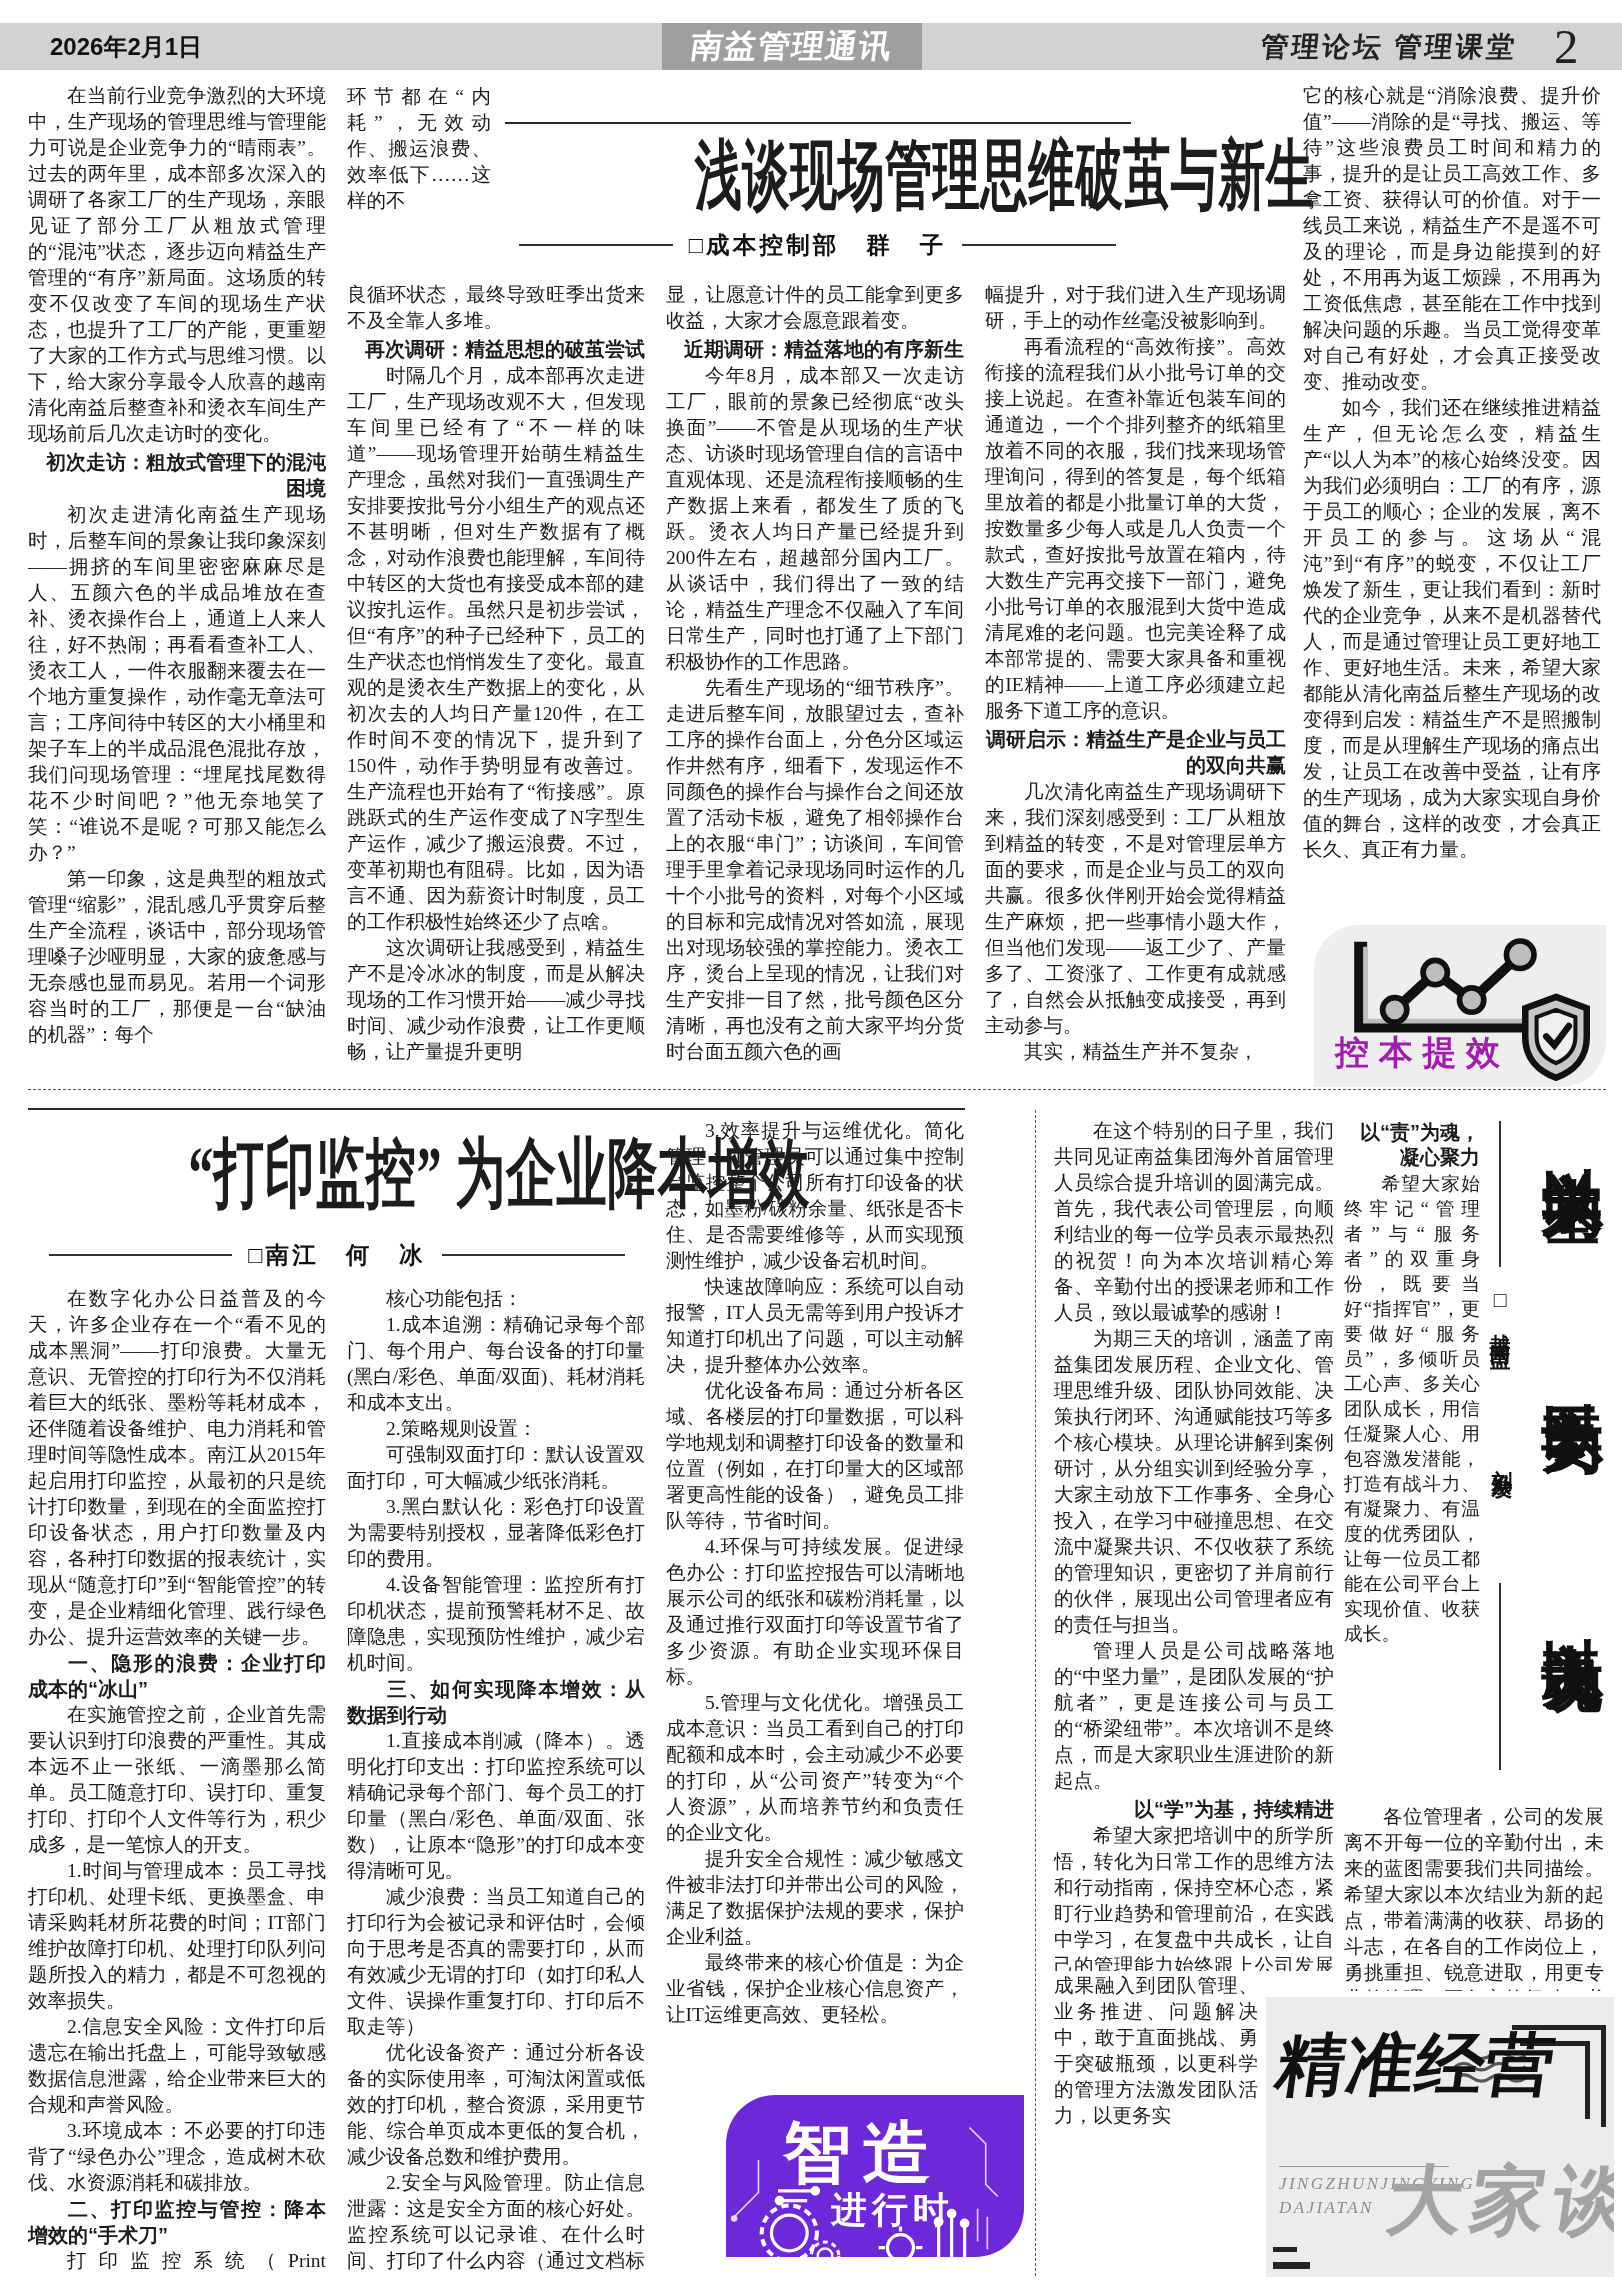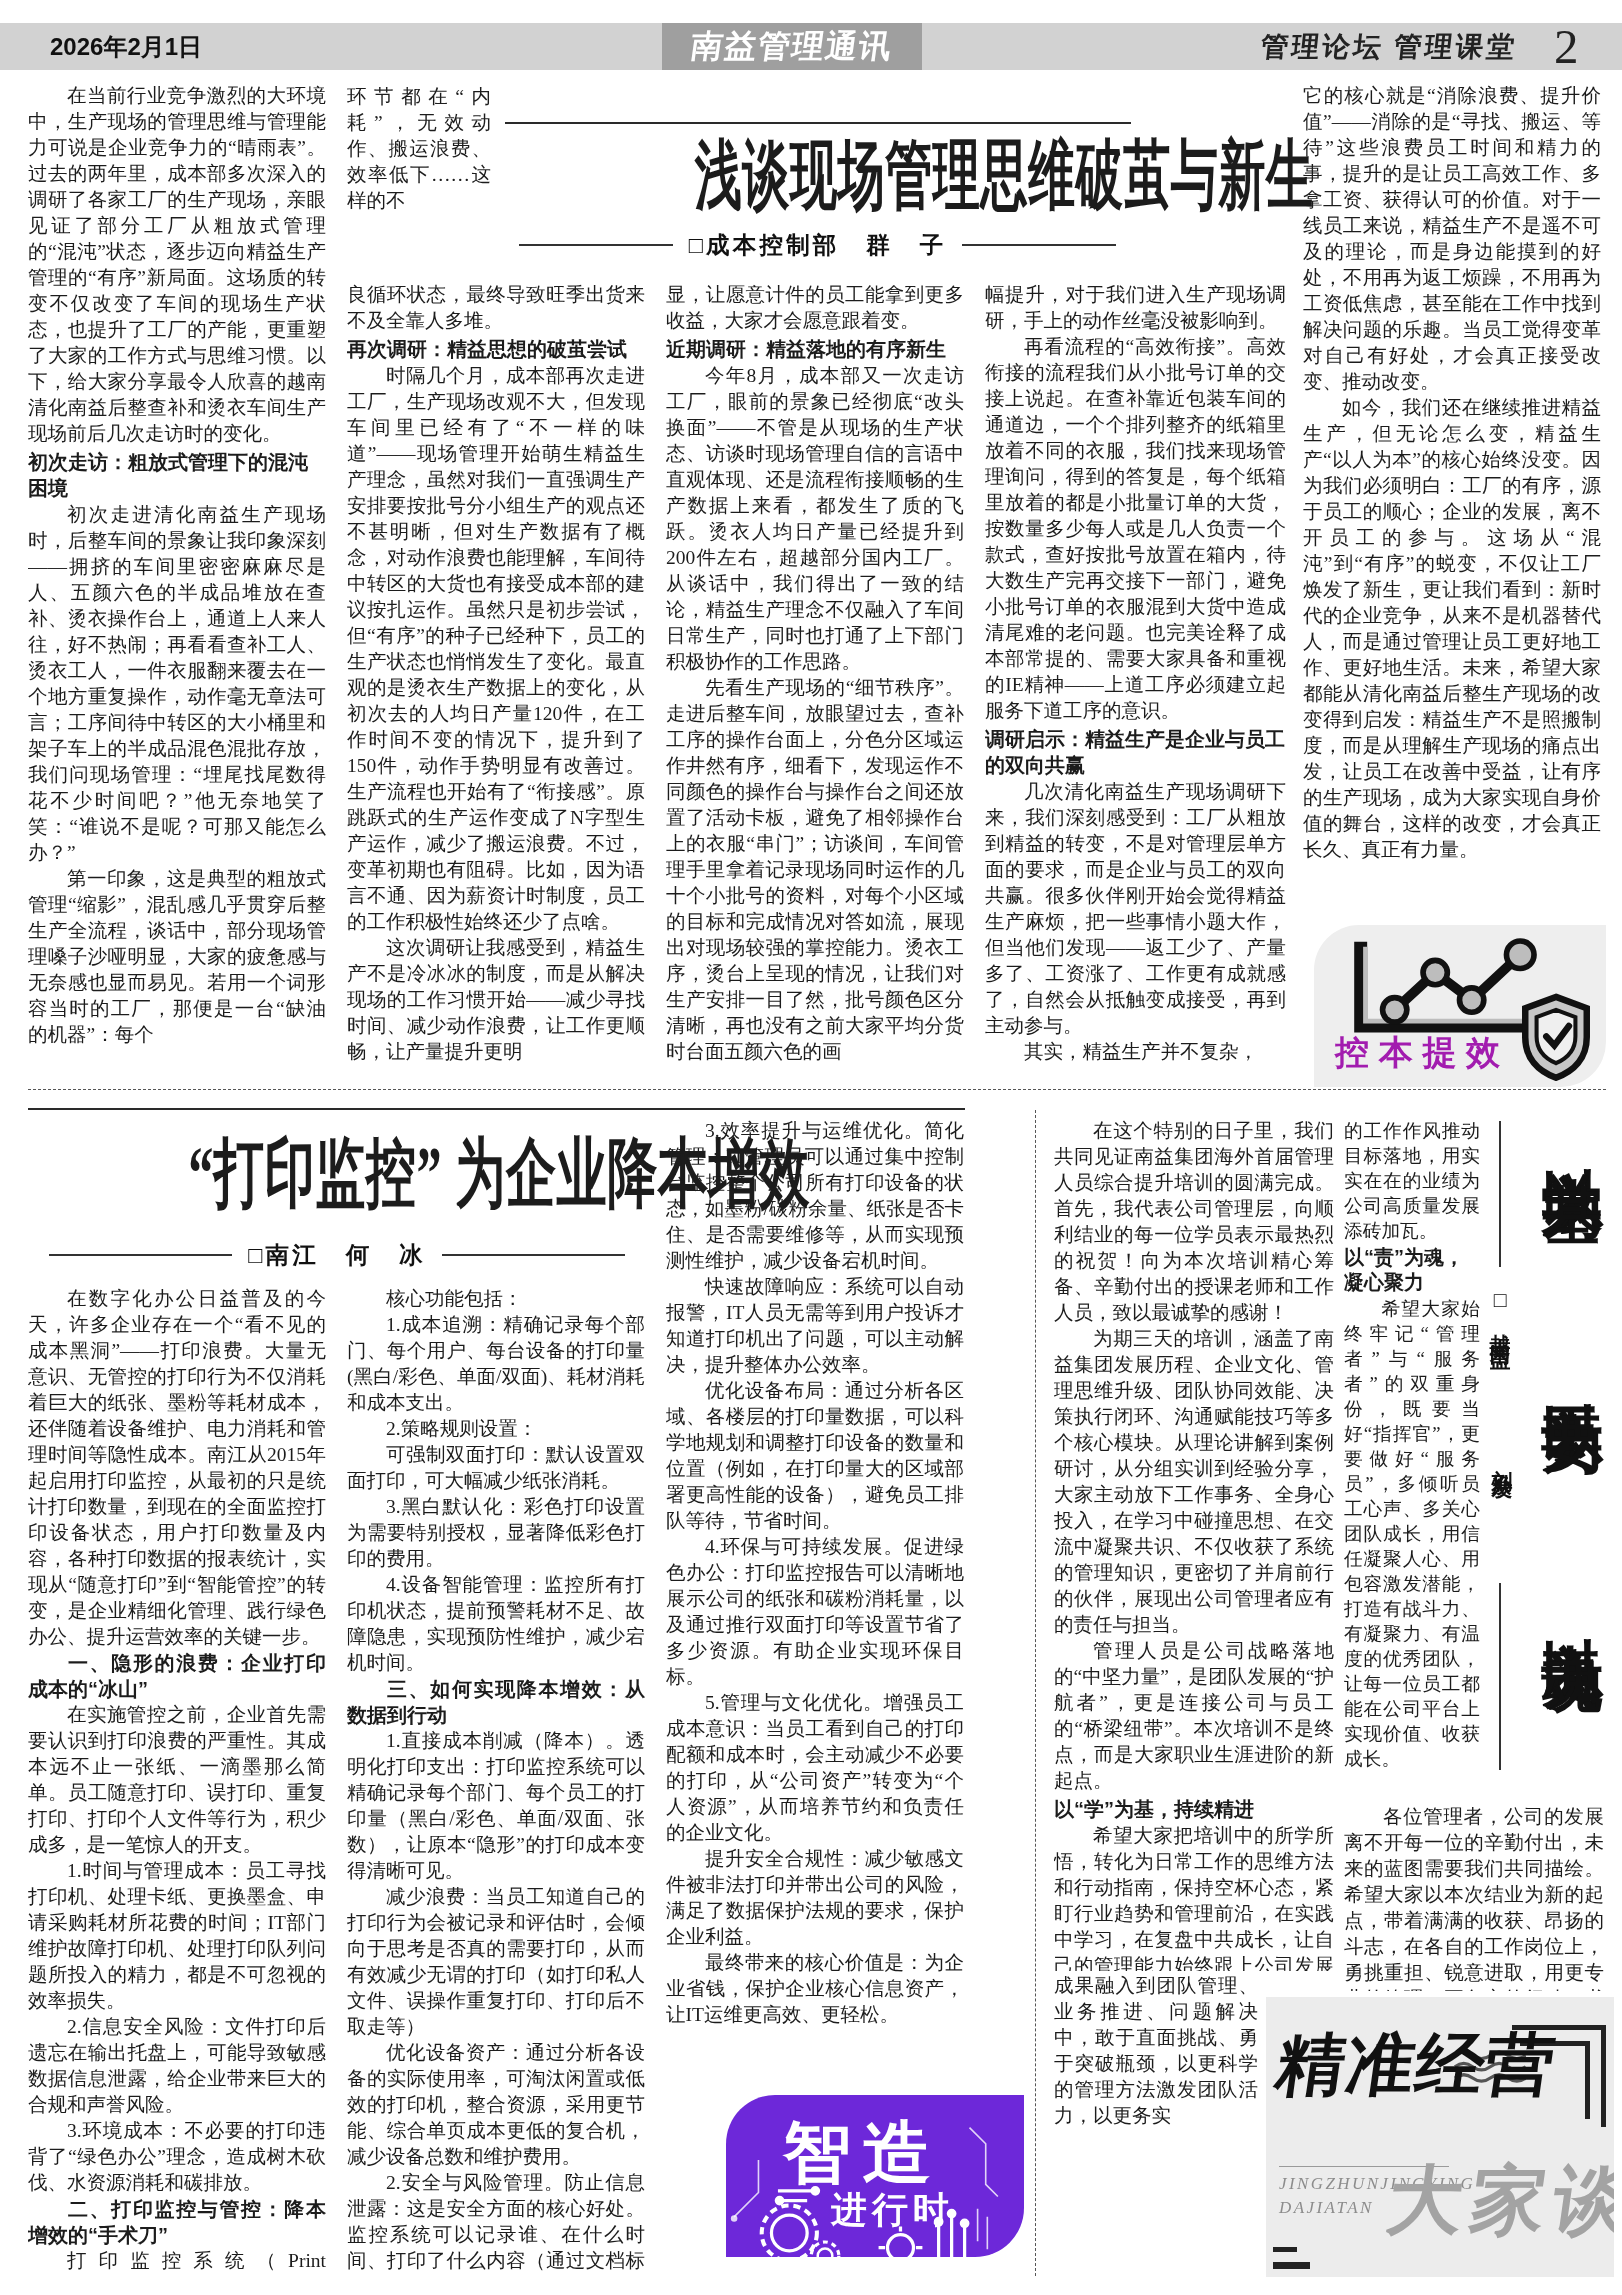--- a/index.html
+++ b/index.html
@@ -13,21 +13,21 @@
             display:flex;align-items:center;justify-content:center;}
   .masthead span{color:#fff;font-size:32px;font-weight:bold;transform:skewX(-8deg);letter-spacing:1.6px;}
   .hdr-right{position:absolute;left:1261px;top:27.6px;width:268px;height:37px;line-height:37px;
              font-weight:bold;font-size:27.6px;color:#222;transform:skewX(-6deg);letter-spacing:3.2px;}
   .hdr-page{position:absolute;left:1554px;top:18px;font-size:49px;color:#222;font-weight:400;}
   
   .col{position:absolute;overflow:hidden;font-size:19.5px;line-height:26px;text-align:justify;}
   .blk{margin:0;text-align:justify;}
   .blk-p{text-indent:2em;}
   .blk-pc{text-indent:0;}
-  .blk-h{text-align:left;text-indent:0;font-family:"Liberation Sans",sans-serif;
+  .blk-h{text-align:right;text-indent:0;font-family:"Liberation Sans",sans-serif;
          font-weight:bold;font-size:20px;padding:1.6px 0;}
   .blk-hb{font-family:"Liberation Sans",sans-serif;font-weight:bold;text-indent:2em;font-size:20px;}
   
   .rule{position:absolute;background:#2a2a2a;}
   .main-title{position:absolute;display:flex;align-items:center;
               font-weight:bold;white-space:nowrap;}
   .main-title span{display:inline-block;font-size:76px;transform:scaleX(.62);letter-spacing:0.8px;}
   .byline{position:absolute;display:flex;align-items:center;gap:16px;
           font-family:"Liberation Sans",sans-serif;font-weight:bold;font-size:23.5px;color:#111;}
   .byline .ln{flex:1;height:1.6px;background:#333;}
@@ -225,21 +225,20 @@
       <p class="blk blk-p">在这个特别的日子里，我们共同见证南益集团海外首届管理人员综合提升培训的圆满完成。首先，我代表公司管理层，向顺利结业的每一位学员表示最热烈的祝贺！向为本次培训精心筹备、辛勤付出的授课老师和工作人员，致以最诚挚的感谢！</p>
       <p class="blk blk-p">为期三天的培训，涵盖了南益集团发展历程、企业文化、管理思维升级、团队协同效能、决策执行闭环、沟通赋能技巧等多个核心模块。从理论讲解到案例研讨，从分组实训到经验分享，大家主动放下工作事务、全身心投入，在学习中碰撞思想、在交流中凝聚共识、不仅收获了系统的管理知识，更密切了并肩前行的伙伴，展现出公司管理者应有的责任与担当。</p>
       <p class="blk blk-p">管理人员是公司战略落地的“中坚力量”，是团队发展的“护航者”，更是连接公司与员工的“桥梁纽带”。本次培训不是终点，而是大家职业生涯进阶的新起点。</p>
       <p class="blk blk-h">以“学”为基，持续精进</p>
       <p class="blk blk-p">希望大家把培训中的所学所悟，转化为日常工作的思维方法和行动指南，保持空杯心态，紧盯行业趋势和管理前沿，在实践中学习，在复盘中共成长，让自己的管理能力始终跟上公司发展的步伐。</p>
     </div>
   <div class="col" style="left:1054px;top:1973px;width:204px;height:303px;line-height:26px;">
       <p class="blk blk-pc">成果融入到团队管理、业务推进、问题解决中，敢于直面挑战、勇于突破瓶颈，以更科学的管理方法激发团队活力，以更务实</p>
     </div>
   <div class="col" style="left:1344px;top:1118px;width:136px;height:680px;font-size:18.7px;line-height:25px;">
-      <p class="blk blk-pc">的工作作风推动目标落地，用实实在在的业绩为公司高质量发展添砖加瓦。</p>
       <p class="blk blk-h">以“责”为魂，凝心聚力</p>
       <p class="blk blk-p">希望大家始终牢记“管理者”与“服务者”的双重身份，既要当好“指挥官”，更要做好“服务员”，多倾听员工心声、多关心团队成长，用信任凝聚人心、用包容激发潜能，打造有战斗力、有凝聚力、有温度的优秀团队，让每一位员工都能在公司平台上实现价值、收获成长。</p>
     </div>
   <div class="col" style="left:1344px;top:1804px;width:260px;height:187px;line-height:26px;">
       <p class="blk blk-p">各位管理者，公司的发展离不开每一位的辛勤付出，未来的蓝图需要我们共同描绘。希望大家以本次结业为新的起点，带着满满的收获、昂扬的斗志，在各自的工作岗位上，勇挑重担、锐意进取，用更专业的管理、更务实的行动，书写个人与公司共同发展的新篇章！</p>
     </div>
 
   <div class="v-rule" style="left:1499px;top:1121px;height:146px;"></div>
   <div class="v-byline" style="left:1486px;top:1288px;">□越南南益</div>
   <div class="v-byline" style="left:1488px;top:1452px;font-weight:600;">刘焕发</div>

